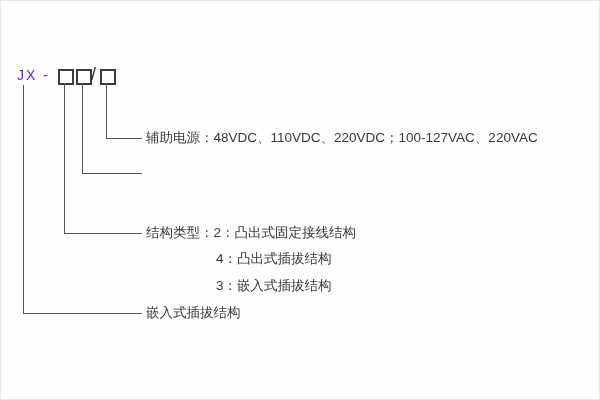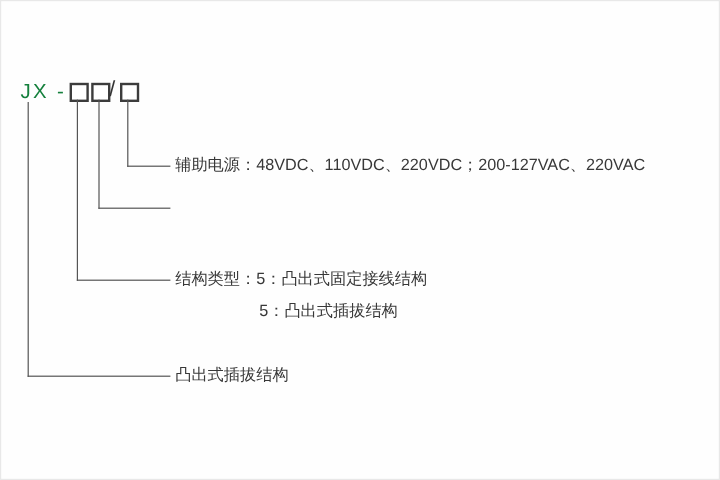--- a/index.html
+++ b/index.html
@@ -16,22 +16,22 @@
     height: 400px;
     background: #fefefe;
     border: 1px solid #e8e8e8;
     box-sizing: border-box;
     overflow: hidden;
   }
   .model-prefix {
     position: absolute;
     left: 16px;
     top: 66px;
-    font-size: 17px;
-    color: #15803d;
+    font-size: 14px;
+    color: #6d28d9;
     letter-spacing: 2px;
   }
   .mbox {
     position: absolute;
     width: 12px;
     height: 12px;
     border: 2px solid #3c3c3c;
     top: 68px;
     background: #ffffff;
   }
@@ -70,24 +70,25 @@
   <span class="mbox" style="left:99px"></span>
 
   <div class="conn" style="left:105px; top:82px; width:35px; height:55px"></div>
 
   <div class="conn" style="left:81px; top:82px; width:59px; height:90px"></div>
 
   <div class="conn" style="left:63px; top:82px; width:77px; height:150px"></div>
 
   <div class="conn" style="left:22px; top:84px; width:118px; height:228px"></div>
 
-  <span class="lbl" style="left:145px; top:129px">辅助电源：48VDC、110VDC、220VDC；200-127VAC、220VAC</span>
+  <span class="lbl" style="left:145px; top:129px">辅助电源：48VDC、110VDC、220VDC；100-127VAC、220VAC</span>
 
 
 
-  <span class="lbl" style="left:145px; top:224px">结构类型：5：凸出式固定接线结构</span>
+  <span class="lbl" style="left:145px; top:224px">结构类型：2：凸出式固定接线结构</span>
 
-  <span class="lbl" style="left:215px; top:250px">5：凸出式插拔结构</span>
+  <span class="lbl" style="left:215px; top:250px">4：凸出式插拔结构</span>
 
+  <span class="lbl" style="left:215px; top:277px">3：嵌入式插拔结构</span>
 
-  <span class="lbl" style="left:145px; top:304px">凸出式插拔结构</span>
+  <span class="lbl" style="left:145px; top:304px">嵌入式插拔结构</span>
 
 </div>
 
 </body></html>

